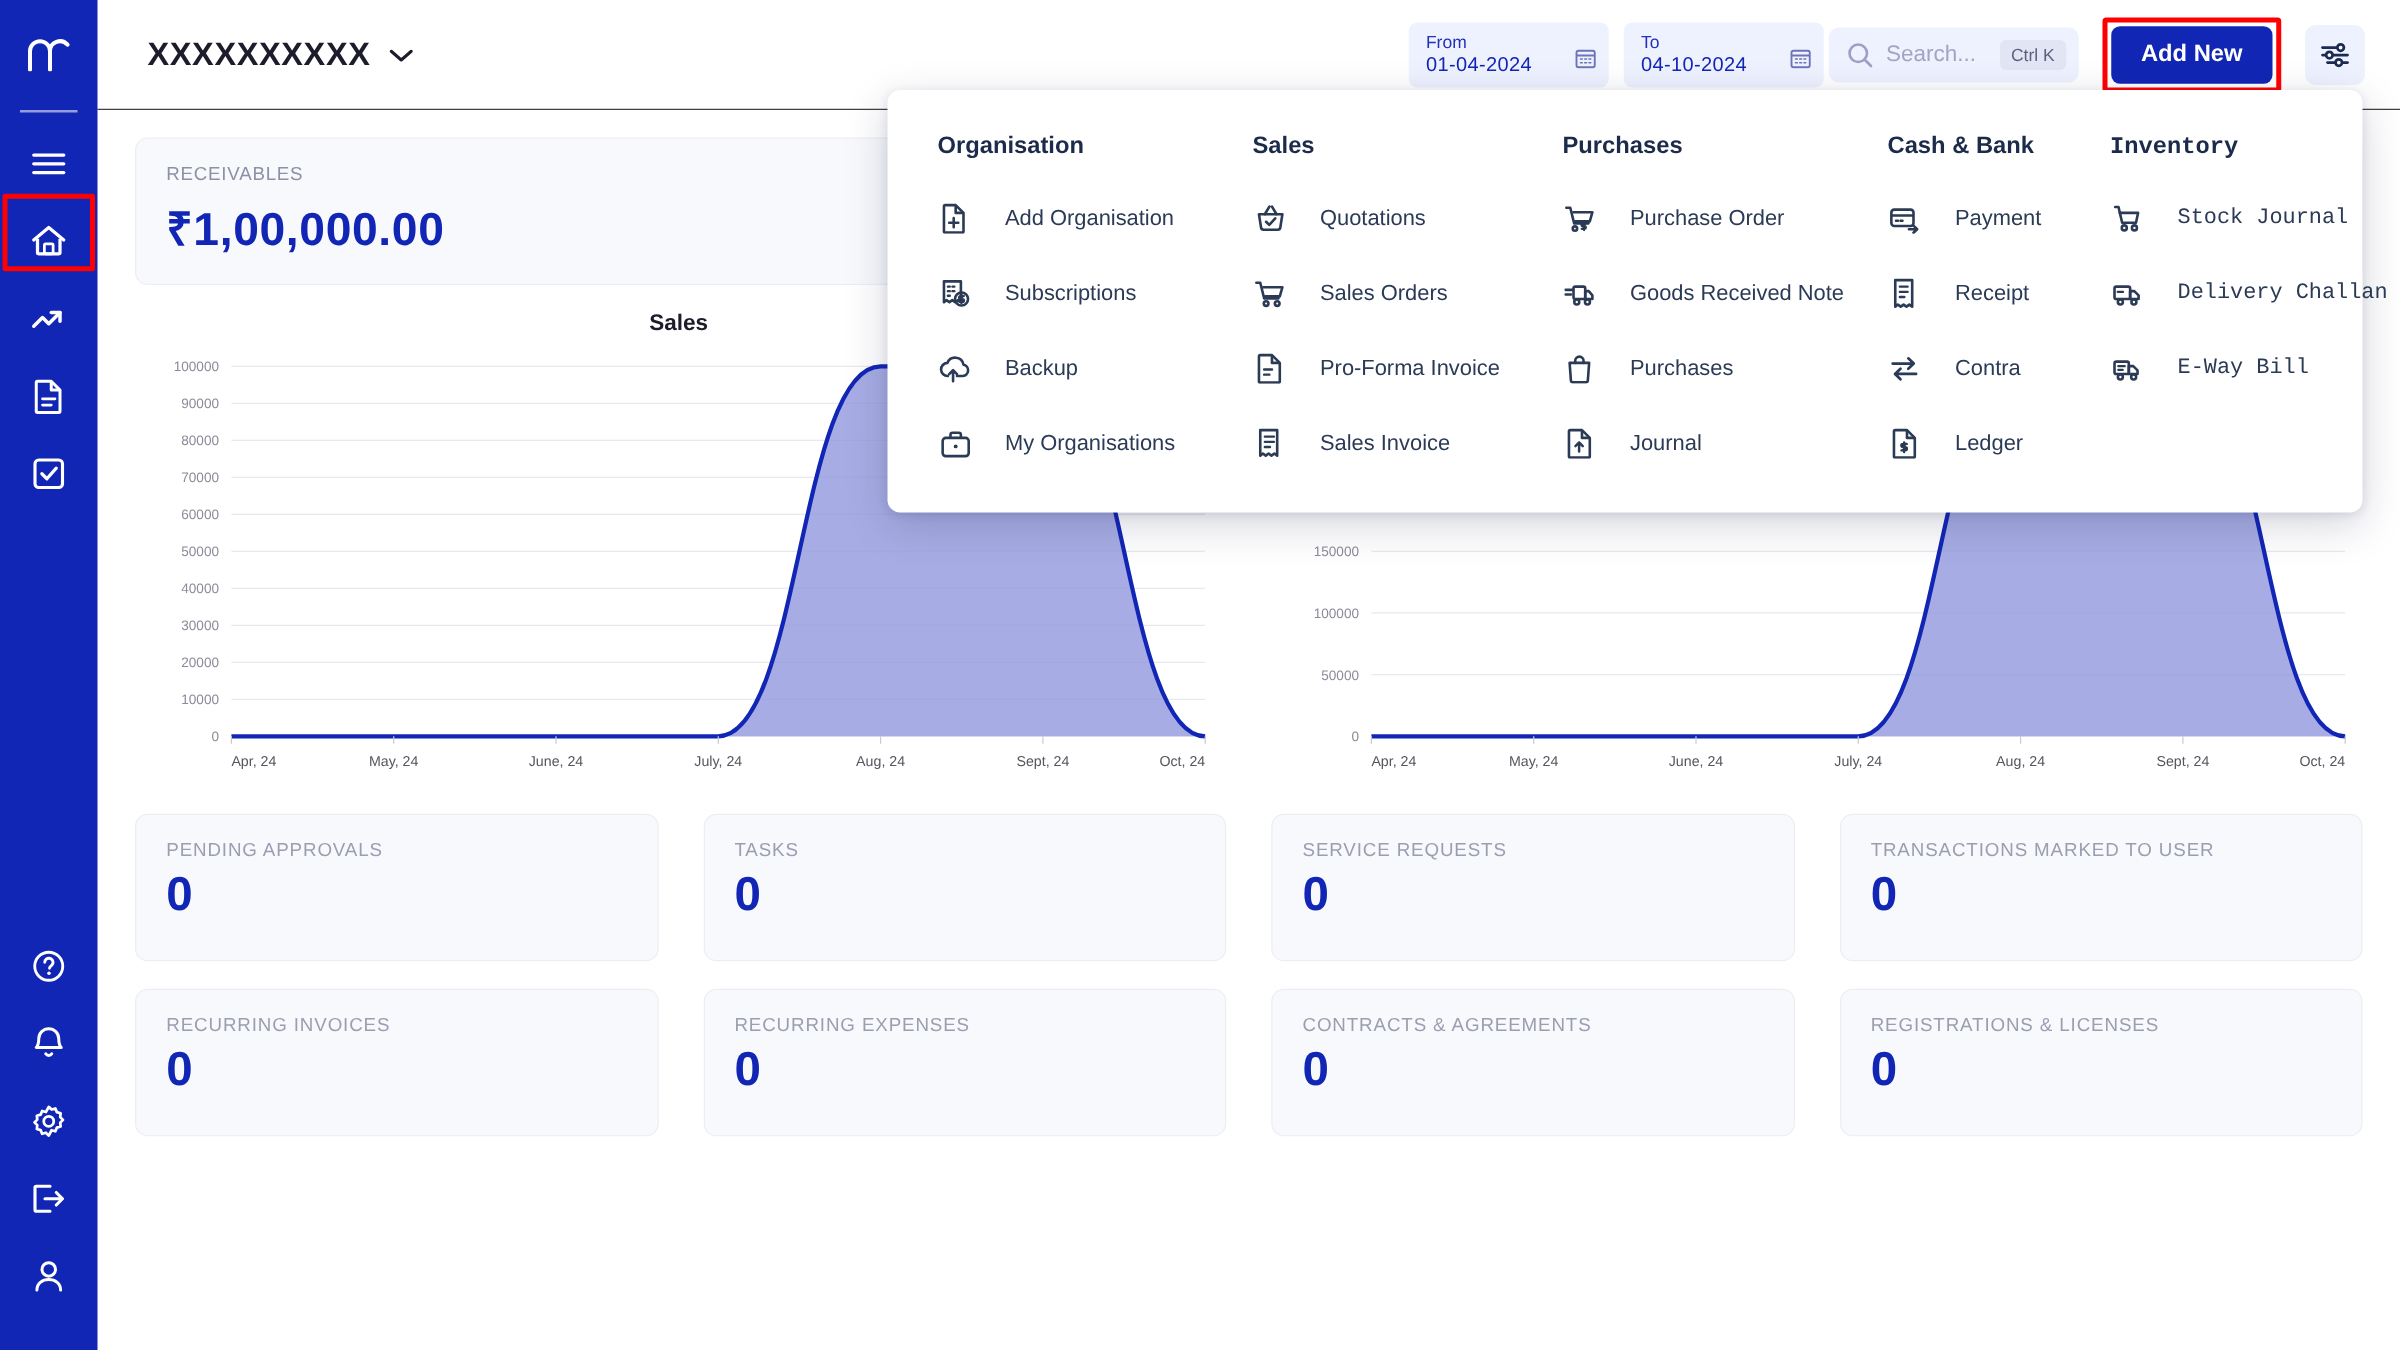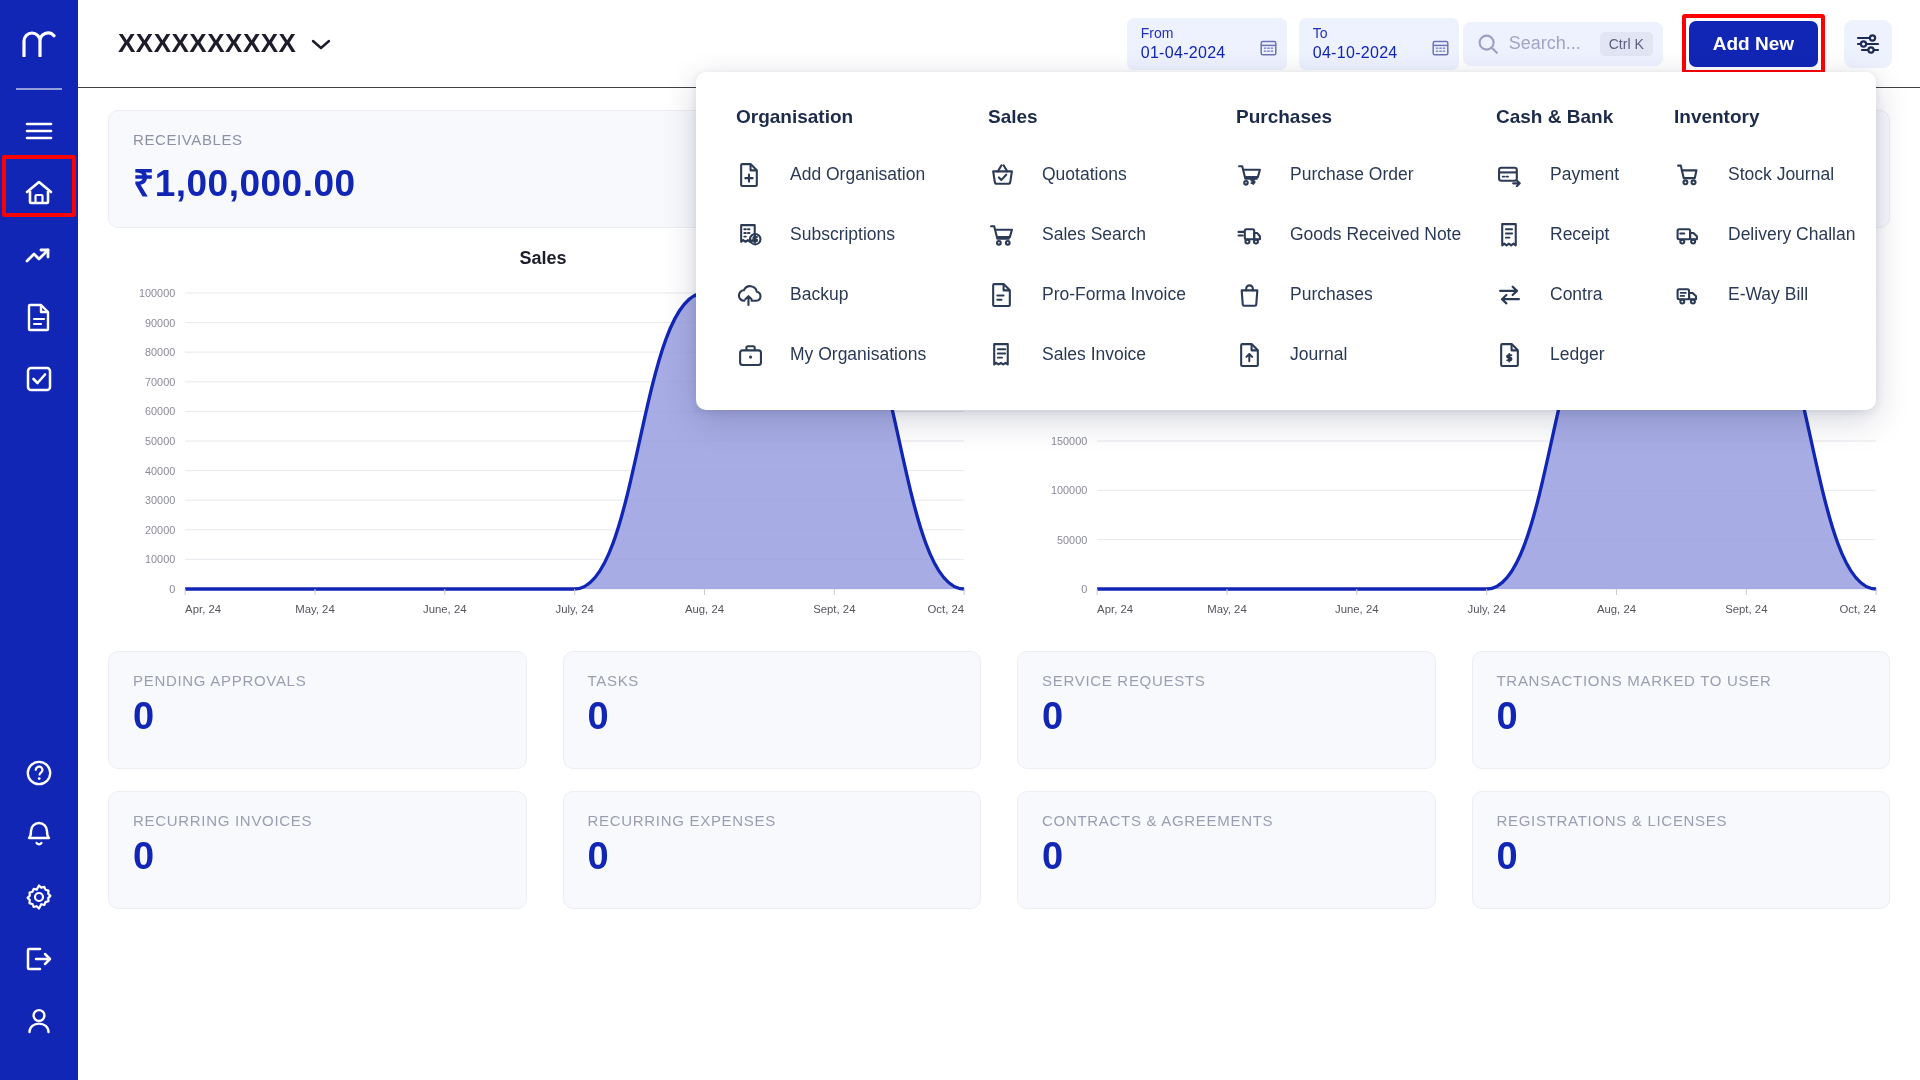--- a/index.html
+++ b/index.html
@@ -101,31 +101,31 @@
   .kpi-col { flex: 1 1 0; display: flex; flex-direction: column; gap: 22px; }
   .kpi-card {
     background: #f8f9fc; border: 1px solid #edeef4; border-radius: 10px;
     height: 118px; padding: 20px 24px;
   }
   .kpi-label { font-size: 15px; color: #9a9eb0; letter-spacing: .7px; font-weight: 500; }
   .kpi-value { font-size: 38px; font-weight: 700; color: #1226b5; margin-top: 6px; }
 
   
   .megamenu {
-    position: absolute; left: 618px; top: 72px; width: 1180px; height: 338px;
+    position: absolute; left: 632px; top: 72px; width: 1180px; height: 338px;
     background: #ffffff; border-radius: 10px;
     box-shadow: 0 10px 34px rgba(20,25,70,.18), 0 2px 8px rgba(20,25,70,.10);
     display: flex; padding: 34px 0 0 0; z-index: 40;
   }
   .mm-col { padding-left: 40px; }
   .mm-col.c0 { width: 252px; }
   .mm-col.c1 { width: 248px; }
   .mm-col.c2 { width: 260px; }
   .mm-col.c3 { width: 178px; }
-  .mm-col.c4 { width: 230px; }
+  .mm-col.c4 { width: 230px; font-family: Liberation Mono, monospace; }
   .mm-head { font-size: 19px; font-weight: 700; color: #1c2b4a; margin-bottom: 24px; }
   .mm-item {
     display: flex; align-items: center; gap: 28px; height: 44px; margin-bottom: 16px;
     cursor: pointer; color: #2b3a55; position: relative;
   }
   .mm-item .mm-ico { flex: 0 0 26px; display: flex; align-items: center; justify-content: center; color: #2b3a55; }
   .mm-item .mm-lbl { font-size: 17.5px; color: #2b3a55; white-space: nowrap; }
   .mm-item.active .mm-ico, .mm-item.active .mm-lbl { color: #1226b5; }
   .mm-item.active .mm-lbl { font-weight: 600; }
   .mm-hl {
@@ -473,21 +473,21 @@
               </svg>
             </span>
             <span class="mm-lbl">Quotations</span>
           </div>
           <div class="mm-item">
             <span class="mm-ico">
               <svg width="25" height="25" viewBox="0 0 24 24">
                 <use href="#i-cart-icon"></use>
               </svg>
             </span>
-            <span class="mm-lbl">Sales Search</span>
+            <span class="mm-lbl">Sales Orders</span>
           </div>
           <div class="mm-item">
             <span class="mm-ico">
               <svg width="25" height="25" viewBox="0 0 24 24">
                 <use href="#i-document-lines-icon"></use>
               </svg>
             </span>
             <span class="mm-lbl">Pro-Forma Invoice</span>
           </div>
           <div class="mm-item">

